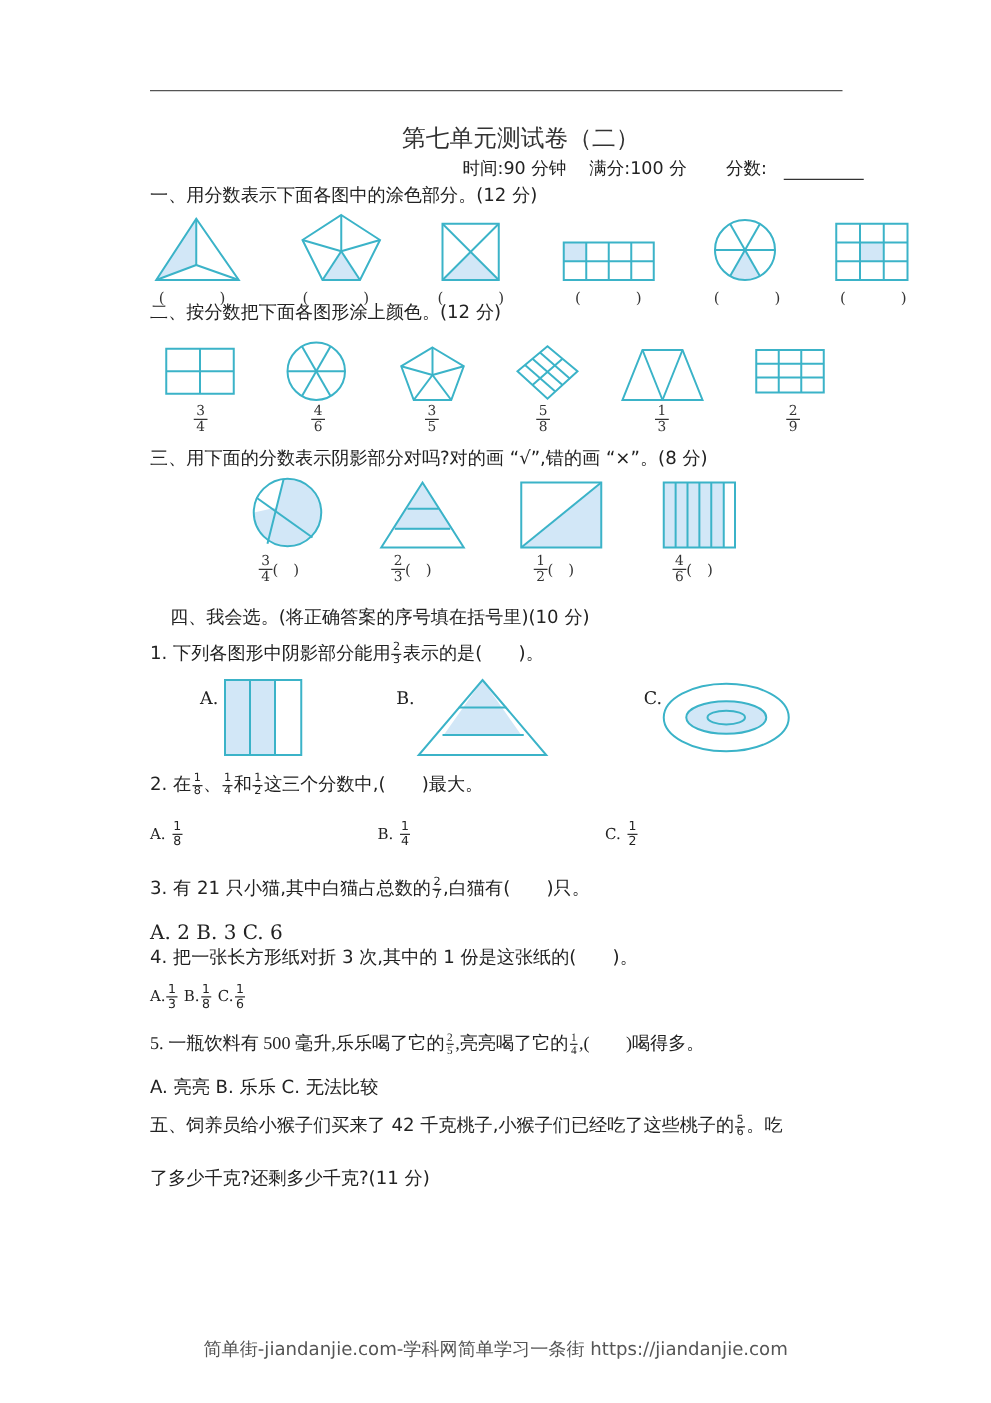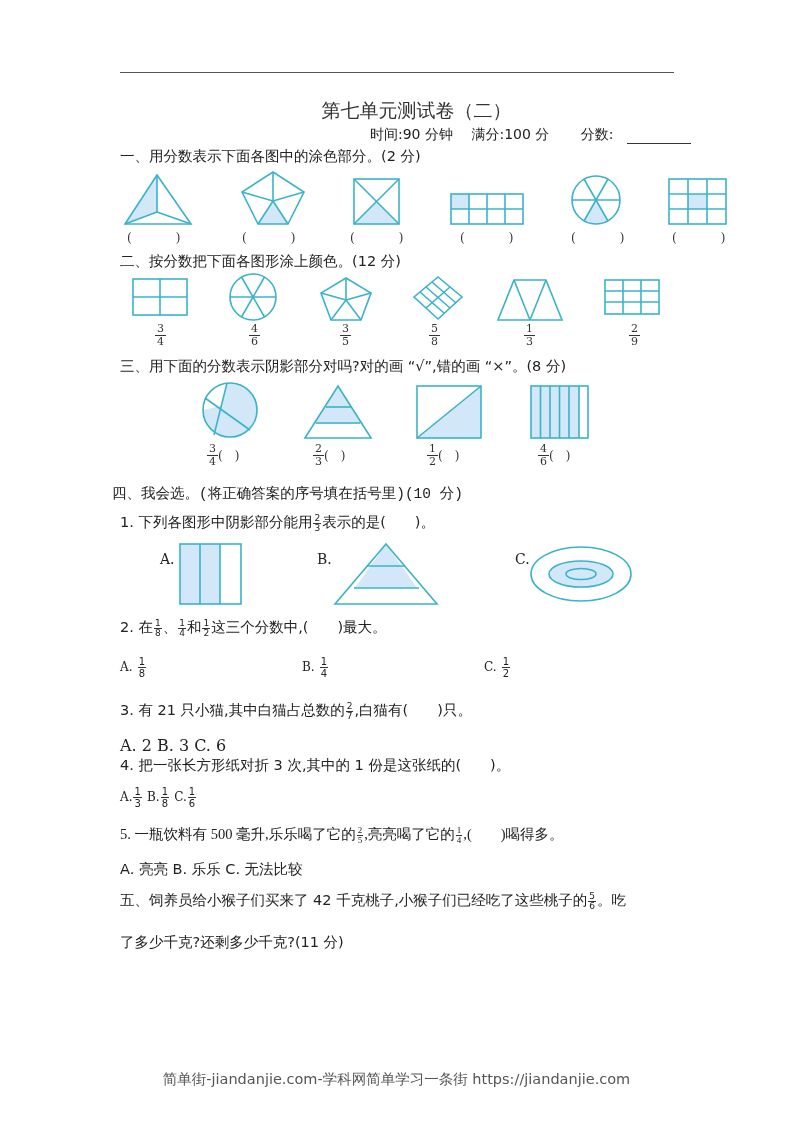--- a/index.html
+++ b/index.html
@@ -26,21 +26,21 @@
 <body>
 
 <div class="abs rule"></div>
 <div class="abs title">第七单元测试卷（二）</div>
 <div class="abs meta">
   <span>时间:90 分钟</span>
   <span>满分:100 分</span>
   <span style="margin-right:0"><span style="margin:13px">分数:</span><span class="blank"></span></span>
 </div>
 
-<div class="abs q" style="left:120px;top:147px;">一、用分数表示下面各图中的涂色部分。(2 分)</div>
+<div class="abs q" style="left:120px;top:147px;">一、用分数表示下面各图中的涂色部分。(12 分)</div>
 <svg class="abs" style="left:115px;top:170px;" width="660" height="80">
 
   <g>
     <polygon class="f" points="42,5 42,42 10,54"></polygon>
     <polygon class="s" points="42,5 10,54 76,54"></polygon>
     <line class="s" x1="42" y1="5" x2="42" y2="42"></line>
       <line class="s" x1="42" y1="42" x2="10" y2="54"></line>
       <line class="s" x1="42" y1="42" x2="76" y2="54"></line>
   </g>
 
@@ -88,21 +88,21 @@
   </g>
 </svg>
 
 <div class="abs paren" style="top:231px;left:127px;"><span>(</span><span style="display:inline-block;width:44px"></span><span>)</span></div>
 <div class="abs paren" style="top:231px;left:242px;"><span>(</span><span style="display:inline-block;width:44px"></span><span>)</span></div>
 <div class="abs paren" style="top:231px;left:350px;"><span>(</span><span style="display:inline-block;width:44px"></span><span>)</span></div>
 <div class="abs paren" style="top:231px;left:460px;"><span>(</span><span style="display:inline-block;width:44px"></span><span>)</span></div>
 <div class="abs paren" style="top:231px;left:571px;"><span>(</span><span style="display:inline-block;width:44px"></span><span>)</span></div>
 <div class="abs paren" style="top:231px;left:672px;"><span>(</span><span style="display:inline-block;width:44px"></span><span>)</span></div>
 
-<div class="abs q" style="left:120px;top:240px;margin-top:12px;">二、按分数把下面各图形涂上颜色。(12 分)</div>
+<div class="abs q" style="left:120px;top:240px;">二、按分数把下面各图形涂上颜色。(12 分)</div>
 <svg class="abs" style="left:115px;top:272px;" width="560" height="52">
   <g transform="translate(18,5)">
     <rect class="s" x="0" y="2" width="54" height="36"></rect>
       <line class="s" x1="27" y1="2" x2="27" y2="38"></line>
       <line class="s" x1="0" y1="20" x2="54" y2="20"></line>
   </g>
   <g transform="translate(138,25)">
     <circle class="s" cx="0" cy="0" r="23"></circle>
     <line class="s" x1="-23" y1="0" x2="23" y2="0"></line>
       <line class="s" x1="-11.5" y1="-20" x2="11.5" y2="20"></line>
@@ -202,21 +202,21 @@
     </span><span class="paren">(　)</span></div>
 <div class="abs" style="left:427px;top:443px;"><span class="frac">
       <span class="n">1</span>
       <span>2</span>
     </span><span class="paren">(　)</span></div>
 <div class="abs" style="left:538px;top:443px;"><span class="frac">
       <span class="n">4</span>
       <span>6</span>
     </span><span class="paren">(　)</span></div>
 
-<div class="abs q" style="left:112px;top:484px;font-family:Liberation Mono, monospace;">四、我会选。(将正确答案的序号填在括号里)(10 分)</div>
+<div class="abs q" style="left:136px;top:484px;">四、我会选。(将正确答案的序号填在括号里)(10 分)</div>
 <div class="abs q" style="left:120px;top:513px;">
   <span>1. 下列各图形中阴影部分能用</span><span class="sfrac">
       <span class="n">2</span>
       <span>3</span>
     </span><span>表示的是(　　)。</span>
 </div>
 <div class="abs serif" style="left:160px;top:551px;font-size:14px;">A.</div>
 <div class="abs serif" style="left:317px;top:551px;font-size:14px;">B.</div>
 <div class="abs serif" style="left:515px;top:551px;font-size:14px;">C.</div>
 <svg class="abs" style="left:170px;top:540px;" width="470" height="68">

